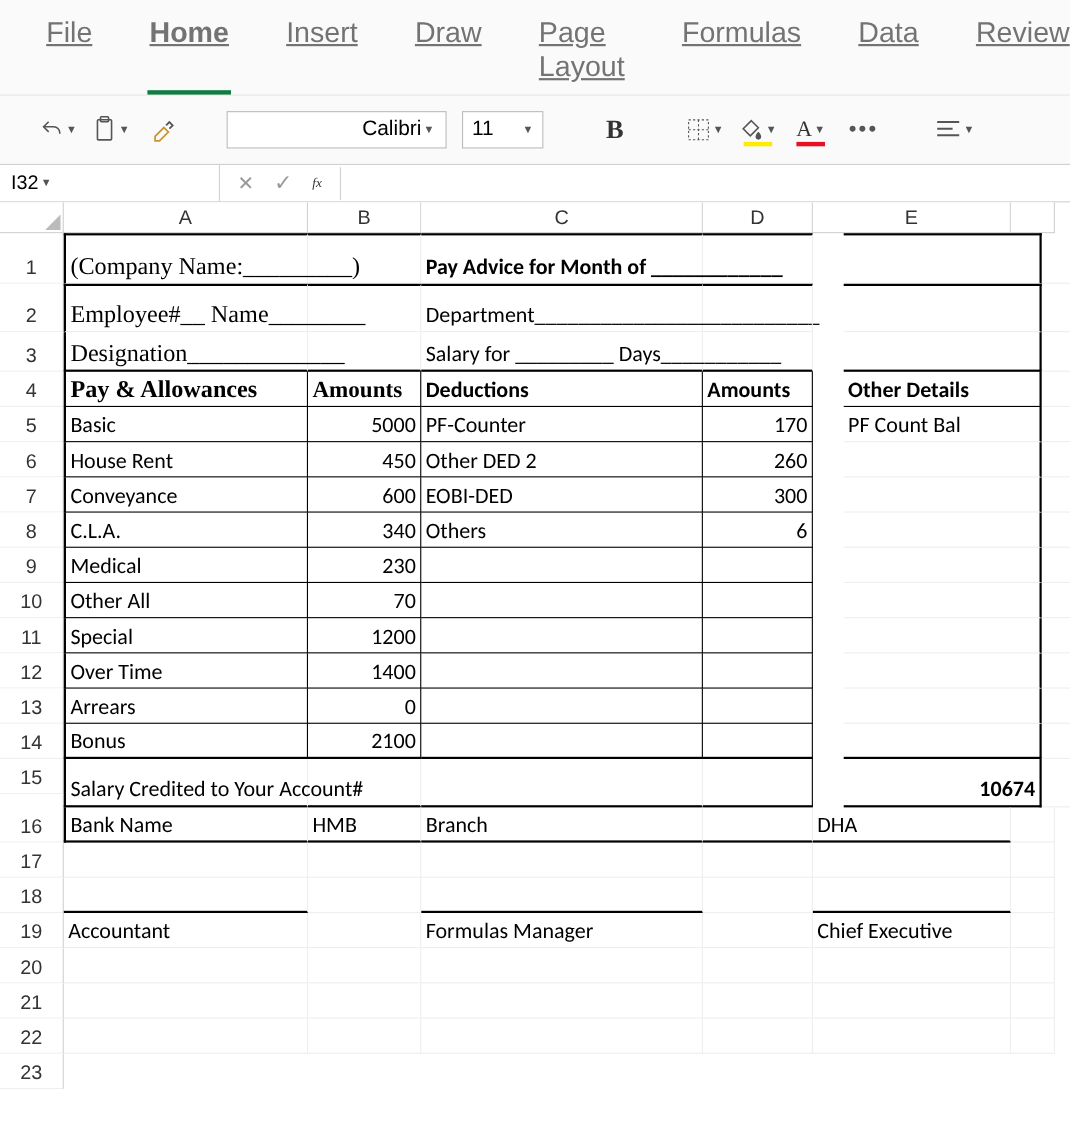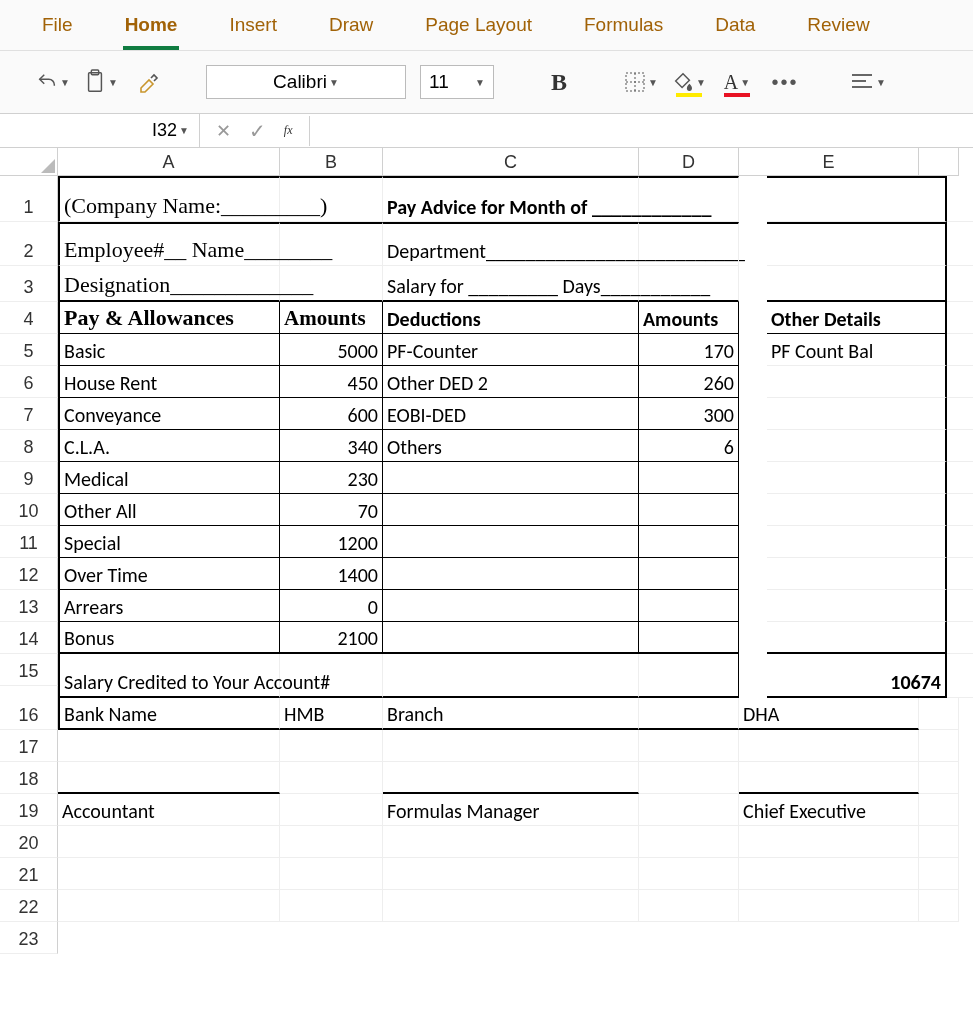--- a/index.html
+++ b/index.html
@@ -1,31 +1,31 @@
 <!DOCTYPE html>
 <html><head>
 <meta charset="utf-8">
 <style>
   * { box-sizing: border-box; margin: 0; padding: 0; }
   body { font-family: -apple-system, "Segoe UI", Arial, sans-serif; background: #fff; font-size: 14px; color: #000; overflow: hidden; }
 
   .ribbon-tabs { display: flex; gap: 48px; padding: 8px 40px 0; background: #fafafa; border-bottom: 1px solid #e0e0e0; }
-  .ribbon-tab { padding: 6px 2px 10px; font-size: 19px; color: #a16207; cursor: pointer; }
+  .ribbon-tab { padding: 6px 2px 10px; font-size: 26px; color: #737373; cursor: pointer; text-decoration: underline; }
   .ribbon-tab.active { font-weight: 600; border-bottom: 4px solid #107c41; }
 
   .ribbon-tools { display: flex; align-items: center; gap: 14px; padding: 14px 36px; background: #fafafa; border-bottom: 1px solid #d0d0d0; }
   .tool-btn { display: inline-flex; align-items: center; justify-content: center; height: 34px; min-width: 34px; cursor: pointer; color: #333; position: relative; }
   .chev-down { font-size: 10px; margin-left: 2px; color: #555; }
-  .font-sel { border: 1px solid #bbb; background: #fff; height: 34px; display: flex; align-items: center; padding: 0 10px; font-size: 19px; width: 200px; justify-content: center; }
+  .font-sel { border: 1px solid #bbb; background: #fff; height: 34px; display: flex; align-items: center; padding: 0 10px; font-size: 19px; width: 200px; justify-content: flex-end; }
   .size-sel { border: 1px solid #bbb; background: #fff; height: 34px; display: flex; align-items: center; padding: 0 8px; font-size: 19px; width: 74px; justify-content: space-between; }
   .bold-btn { font-weight: 900; font-size: 24px; font-family: "Times New Roman", serif; }
   .color-underline { position: absolute; bottom: 2px; left: 4px; right: 4px; height: 4px; }
 
   .fbar-row { display: flex; align-items: center; border-bottom: 1px solid #d0d0d0; background: #fff; }
-  .name-box { width: 200px; border-right: 1px solid #d0d0d0; padding: 6px 10px; font-size: 18px; display: flex; justify-content: flex-end; align-items: center; }
+  .name-box { width: 200px; border-right: 1px solid #d0d0d0; padding: 6px 10px; font-size: 18px; display: flex; justify-content: flex-start; align-items: center; }
   .fbar-icons { display: flex; align-items: center; gap: 18px; padding: 0 16px; color: #999; }
   .fx { font-style: italic; font-family: "Times New Roman", serif; font-size: 12px; color: #333; }
   .formula-input { flex: 1; border-left: 1px solid #d0d0d0; height: 30px; padding: 0 8px; }
 
   .sheet { display: flex; }
   .rowheads { flex-shrink: 0; }
   .rowhead { width: 58px; text-align: center; font-size: 18px; color: #333; background: #fff; border-right: 1px solid #d0d0d0; border-bottom: 1px solid #eee; display:flex; align-items:flex-end; justify-content:center; padding-bottom:3px;}
   .colheads { display: flex; }
   .colhead { text-align: center; font-size: 18px; color: #333; background: #fff; border-right: 1px solid #d0d0d0; border-bottom: 1px solid #d0d0d0; height: 28px; line-height: 28px; }
   .corner { width: 58px; height: 28px; border-right: 1px solid #d0d0d0; border-bottom: 1px solid #d0d0d0; background: #fff; position: relative; }

